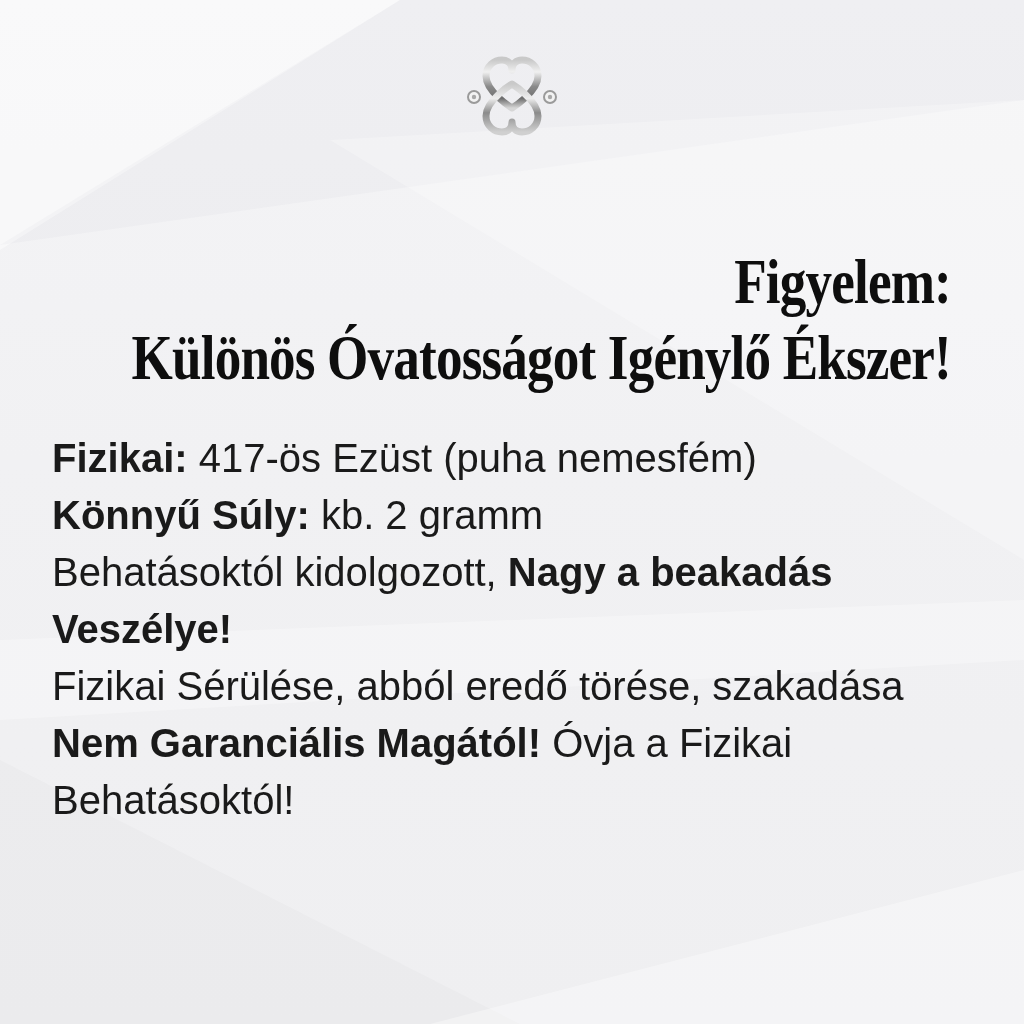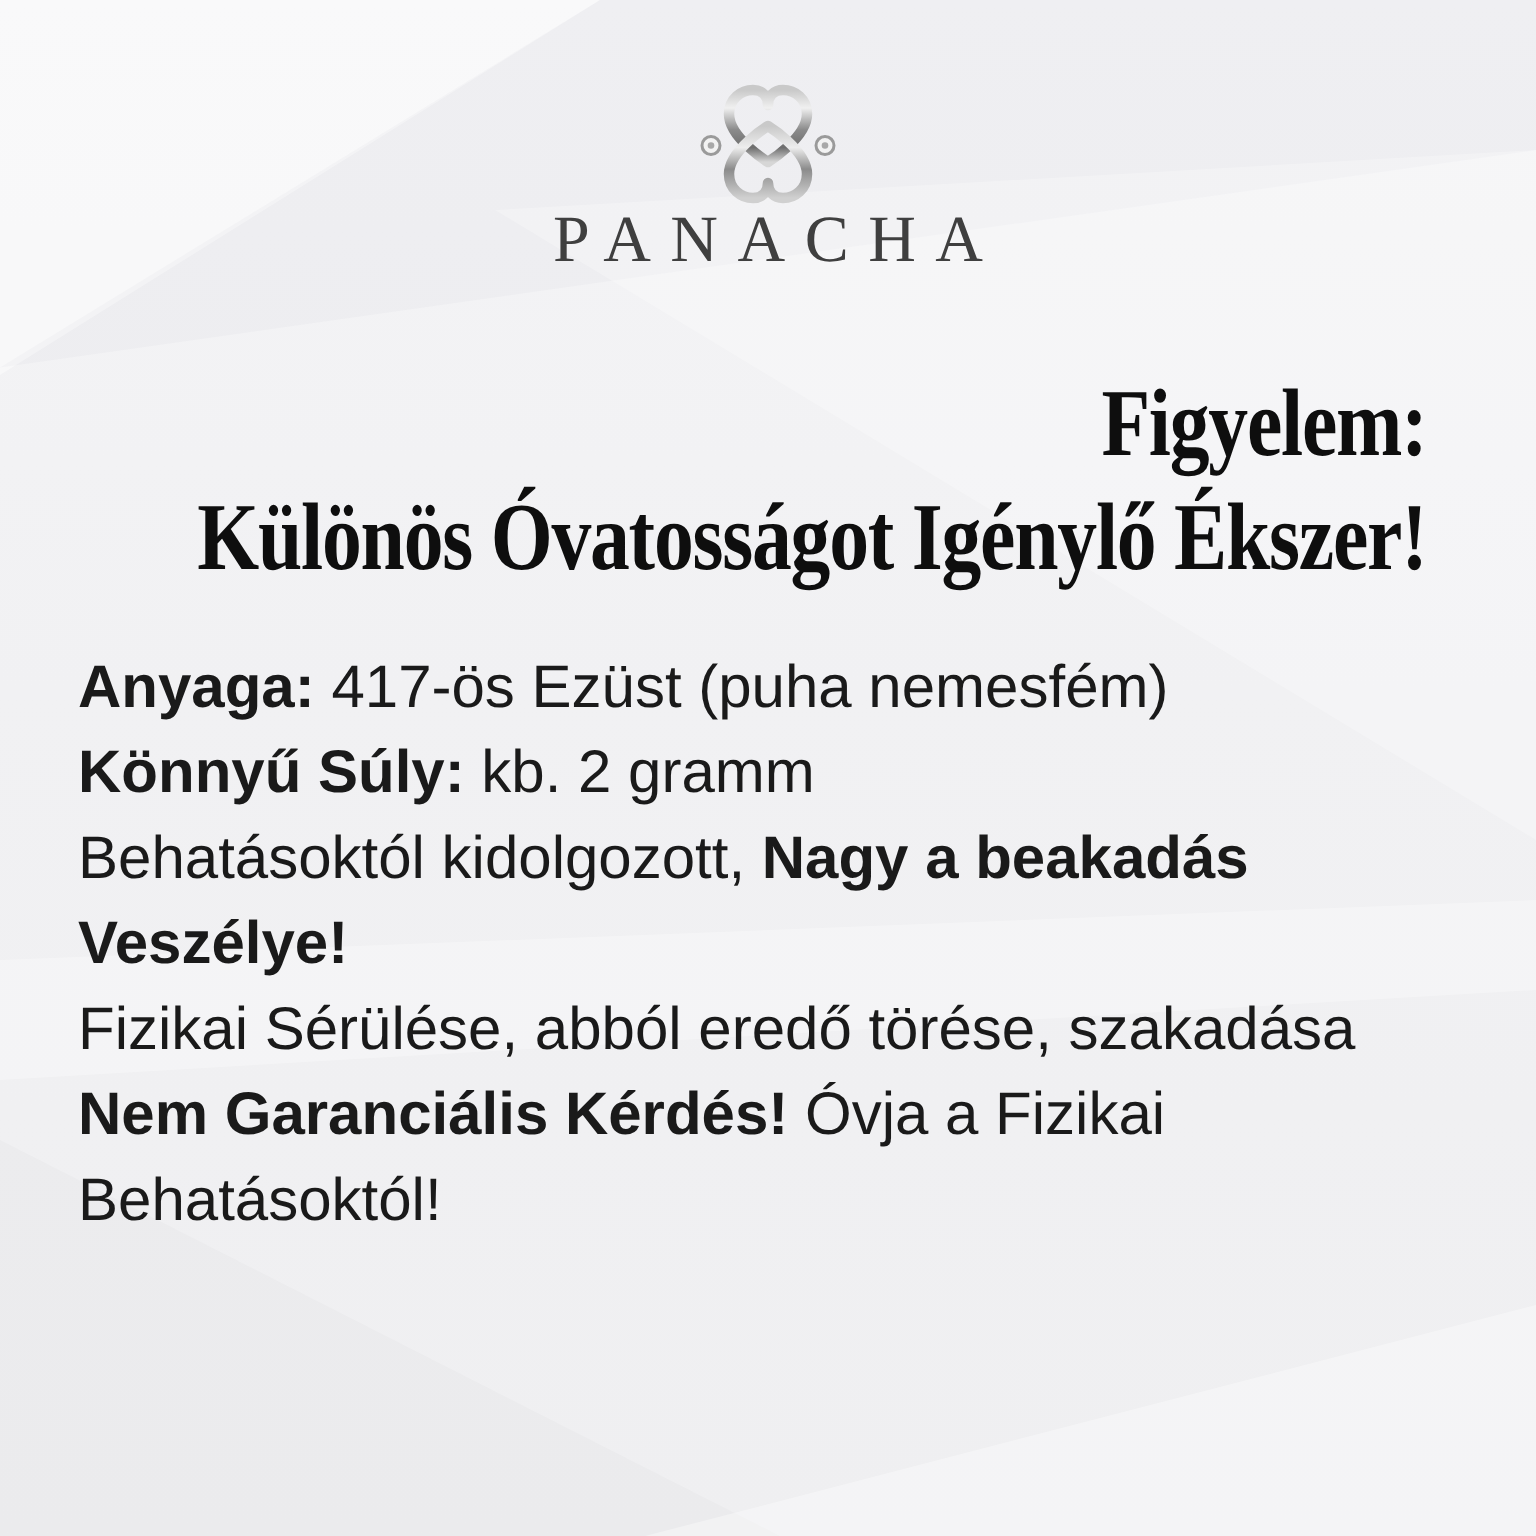--- a/index.html
+++ b/index.html
@@ -62,28 +62,27 @@
       <circle cx="22" cy="47" r="6" fill="#f2f2f2" stroke="#9a9a9a" stroke-width="2"></circle>
       <circle cx="22" cy="47" r="2.2" fill="#a8a8a8"></circle>
       <circle cx="98" cy="47" r="6" fill="#f2f2f2" stroke="#9a9a9a" stroke-width="2"></circle>
       <circle cx="98" cy="47" r="2.2" fill="#a8a8a8"></circle>
       <g fill="none" stroke-linejoin="round">
         <path stroke="url(#silver)" stroke-width="7" d="M60,58 C60,58 34,42 34,26 C34,16 42,10 50,10 C56,10 60,14 60,20 C60,14 64,10 70,10 C78,10 86,16 86,26 C86,42 60,58 60,58 Z"></path>
         <path stroke="url(#silver2)" stroke-width="7" transform="rotate(180 60 60.5)" d="M60,87 C60,87 34,71 34,55 C34,45 42,39 50,39 C56,39 60,43 60,49 C60,43 64,39 70,39 C78,39 86,45 86,55 C86,71 60,87 60,87 Z"></path>
       </g>
     </svg>
 
-    <div class="wordmark">PANACHA</div>
 
     <div class="heading">
       <span class="hl">Figyelem:</span>
       <span class="hl">Különös Óvatosságot Igénylő Ékszer!</span>
     </div>
 
     <div class="body-block">
-      <p><span class="b">Anyaga:</span><span> 417-ös Ezüst (puha nemesfém)</span></p>
+      <p><span class="b">Fizikai:</span><span> 417-ös Ezüst (puha nemesfém)</span></p>
       <p><span class="b">Könnyű Súly:</span><span> kb. 2 gramm</span></p>
       <p><span>Behatásoktól kidolgozott, </span><span class="b">Nagy a beakadás Veszélye!</span></p>
-      <p><span>Fizikai Sérülése, abból eredő törése, szakadása </span><span class="b">Nem Garanciális Kérdés!</span><span> Óvja a Fizikai Behatásoktól!</span></p>
+      <p><span>Fizikai Sérülése, abból eredő törése, szakadása </span><span class="b">Nem Garanciális Magától!</span><span> Óvja a Fizikai Behatásoktól!</span></p>
     </div>
 
   </div>
 </div>
 
 </body></html>

